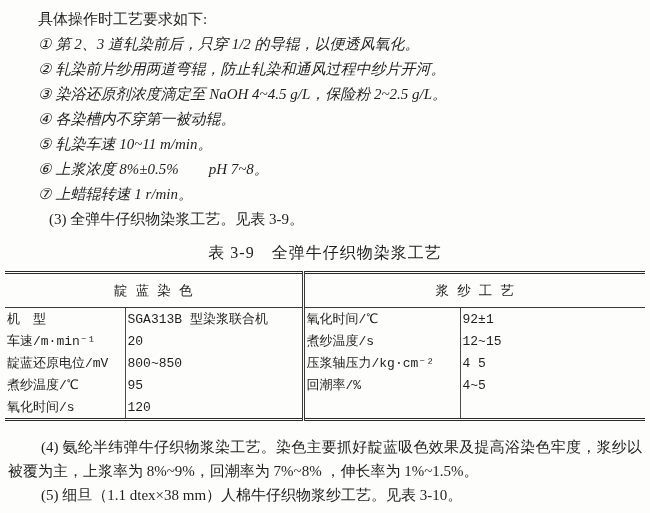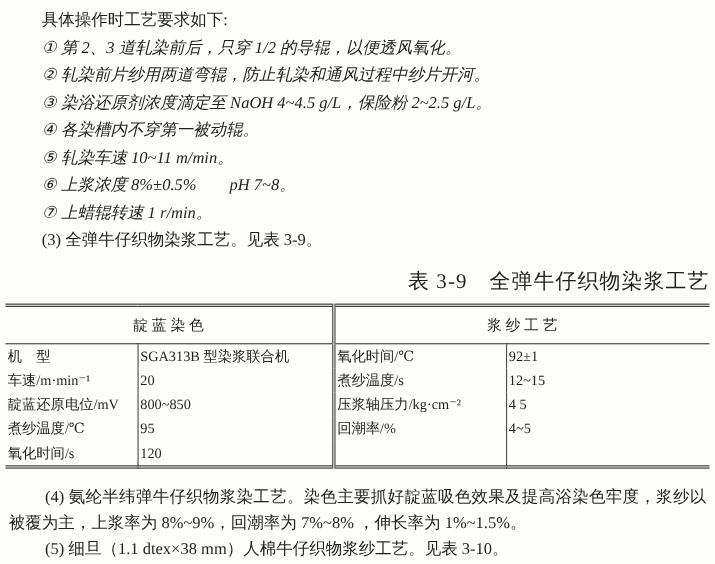--- a/index.html
+++ b/index.html
@@ -20,37 +20,38 @@
     line-height: 26px;
   }
   .step {
     margin-left: 33px;
     line-height: 25px;
     white-space: nowrap;
     font-style: italic;
   }
   .step .marker { margin-right: 4px; }
   .para3 {
-    margin-left: 33px;
+    margin-left: 44px;
     line-height: 25px;
   }
   .caption {
-    text-align: right;
-    font-size: 19px;
+    text-align: center;
+    font-size: 16px;
     margin-top: 11px;
     letter-spacing: 1px;
   }
   table.t39 {
     width: 640px;
     margin: 7px auto 0 auto;
     border-collapse: collapse;
     table-layout: fixed;
     font-size: 13px;
     border-top: 3px double #2a2a2a;
     border-bottom: 3px double #2a2a2a;
+    font-family: Liberation Mono, monospace;
   }
   table.t39 col.c1 { width: 120px; }
   table.t39 col.c2 { width: 178px; }
   table.t39 col.c3 { width: 157px; }
   table.t39 col.c4 { width: 185px; }
   table.t39 th {
     height: 31px;
     font-weight: normal;
     font-size: 13.5px;
     border-bottom: 1px solid #3a3a3a;

